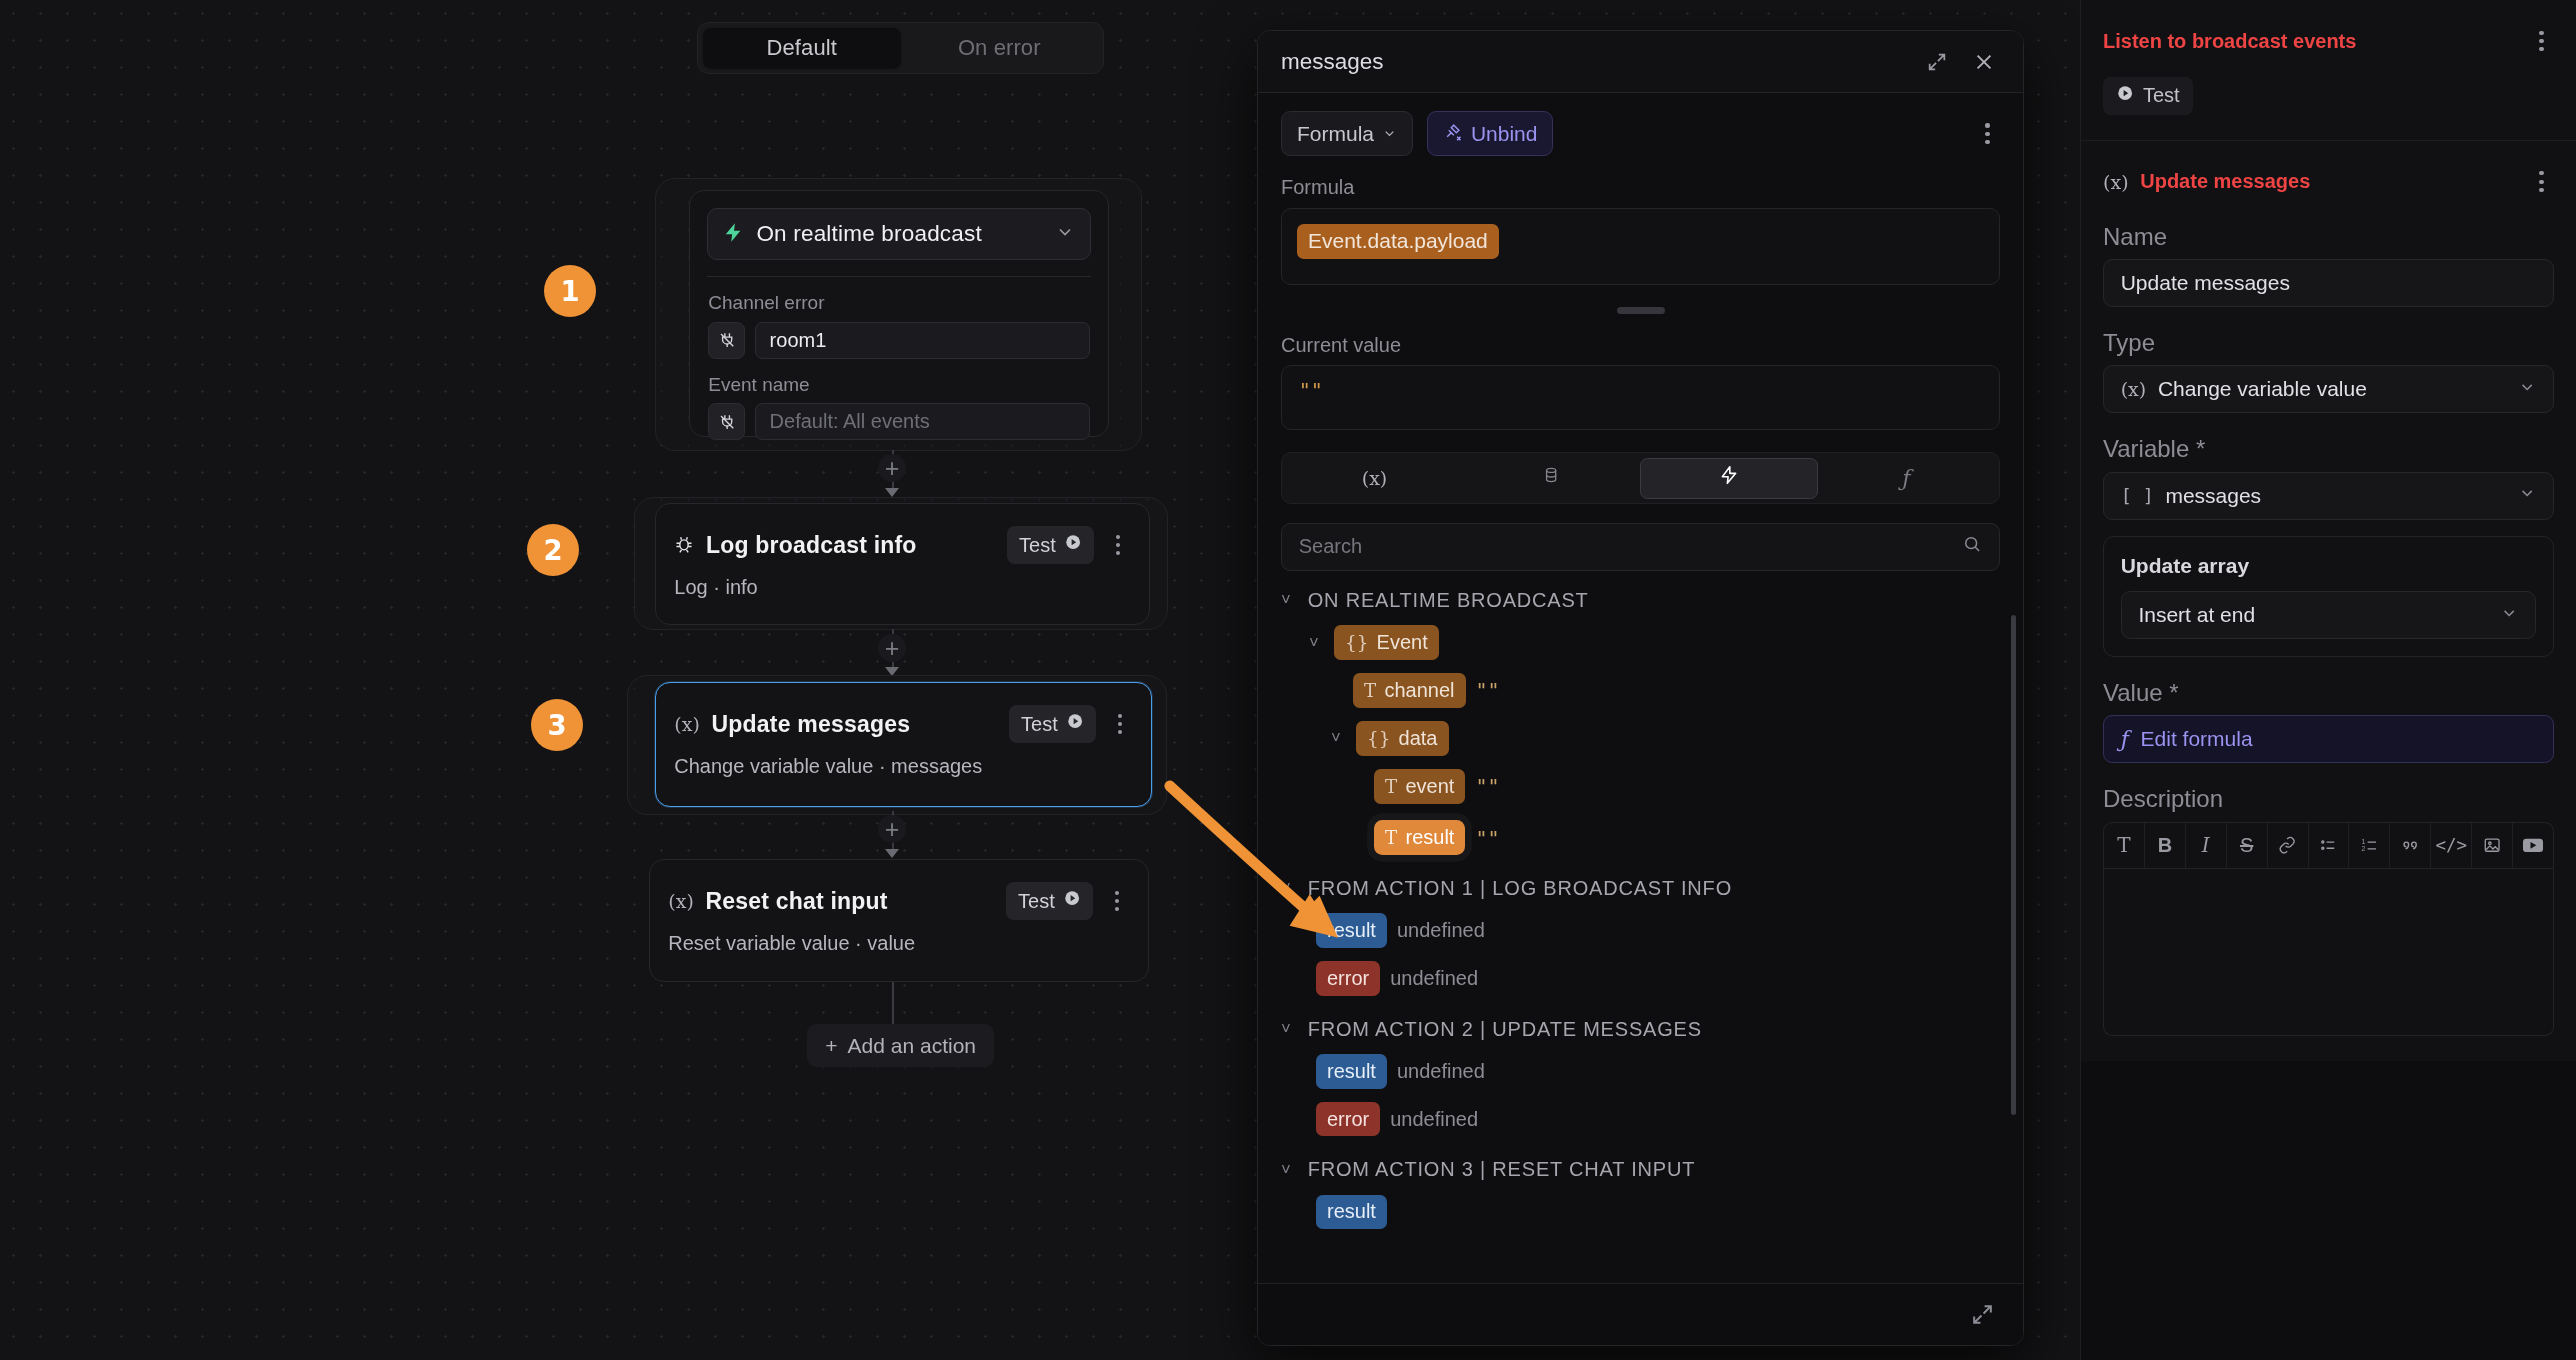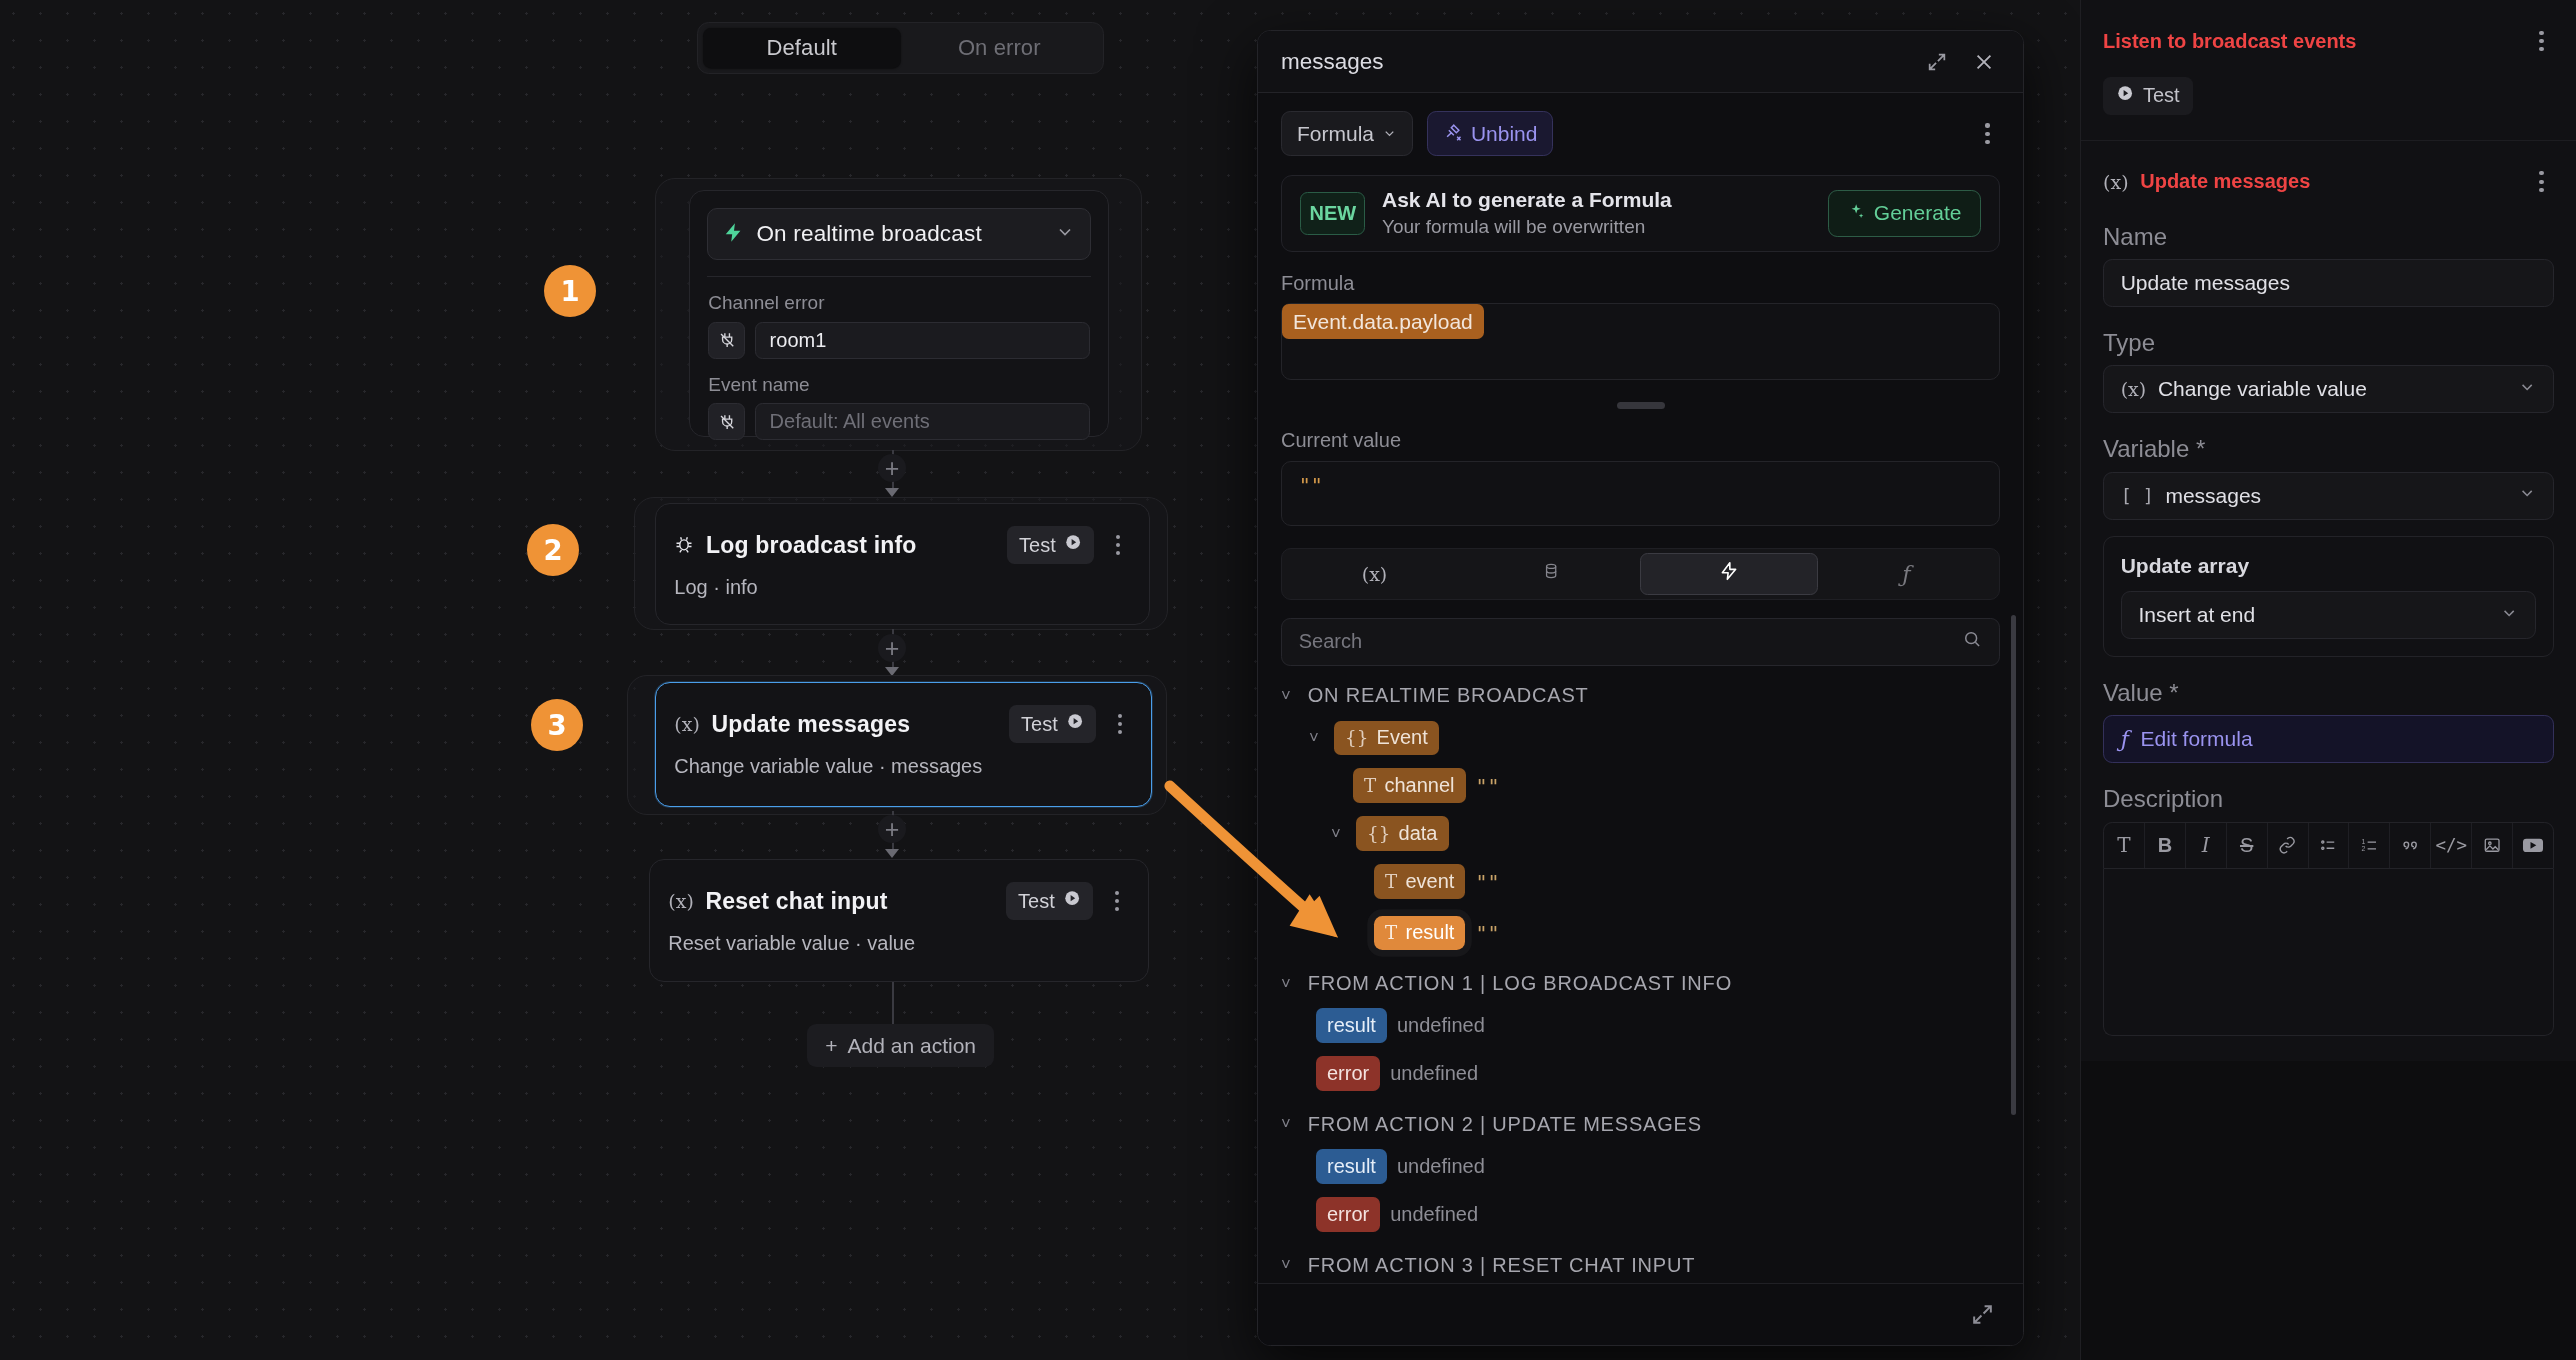--- a/index.html
+++ b/index.html
@@ -137,21 +137,21 @@
   .ai-t2 { font-size: 19px; color:#9a9aa2; margin-top:3.3px; }
   .gen-btn {
     margin-left:auto; height:47px; border-radius:9.2px; border:0.8px solid #2d5c46;
     background:#0f1d16; color:#63cf98; font-size:21px; display:flex;
     align-items:center; gap:8.3px; padding: 0 18.3px;
   }
 
   .sect-label { font-size: 20px; color:#8d8d95; margin: 20px 0 8.3px 0; }
   .formula-box {
     border:0.8px solid #242429; border-radius:10px; background:#111114;
-    min-height: 77px; display:flex; align-items:flex-start;
+    min-height: 77px; padding: 15px; display:flex; align-items:flex-start;
   }
   .chip {
     border-radius: 6.7px; padding: 5.8px 11px; font-size: 21px; color:#f2e6dc;
     background:#a9601f;
   }
   .grabber { width:48px; height:7.5px; border-radius:4.2px; background:#36363c; margin: 22px auto 0 auto; }
   .curval-box {
     border:0.8px solid #242429; border-radius:10px; background:#111114;
     height: 65px; padding: 11.7px 16.7px; font-size:20px; color:#d59a4b;
     font-family: "DejaVu Sans Mono", monospace;
@@ -428,36 +428,20 @@
         </div>
         <div class="kebab" style="margin-left:auto;">
             <i>
               <span></span>
               <span></span>
               <span></span>
             </i>
           </div>
       </div>
 
-      <div class="ai-box">
-        <div class="new-badge">NEW</div>
-        <div>
-          <div class="ai-t1">Ask AI to generate a Formula</div>
-          <div class="ai-t2">Your formula will be overwritten</div>
-        </div>
-        <div class="gen-btn">
-          <span>
-            <svg width="18.3" height="18.3" viewBox="0 0 24 24" fill="#63cf98">
-                <path d="M12 3l1.6 4.4L18 9l-4.4 1.6L12 15l-1.6-4.4L6 9l4.4-1.6z"></path>
-                <path d="M18.5 15l.8 2.2 2.2.8-2.2.8-.8 2.2-.8-2.2-2.2-.8 2.2-.8z"></path>
-              </svg>
-          </span>
-          <span>Generate</span>
-        </div>
-      </div>
 
       <div class="sect-label">Formula</div>
       <div class="formula-box">
         <span class="chip">Event.data.payload</span>
       </div>
 
       <div class="grabber"></div>
 
       <div class="sect-label">Current value</div>
       <div class="curval-box">""</div>

